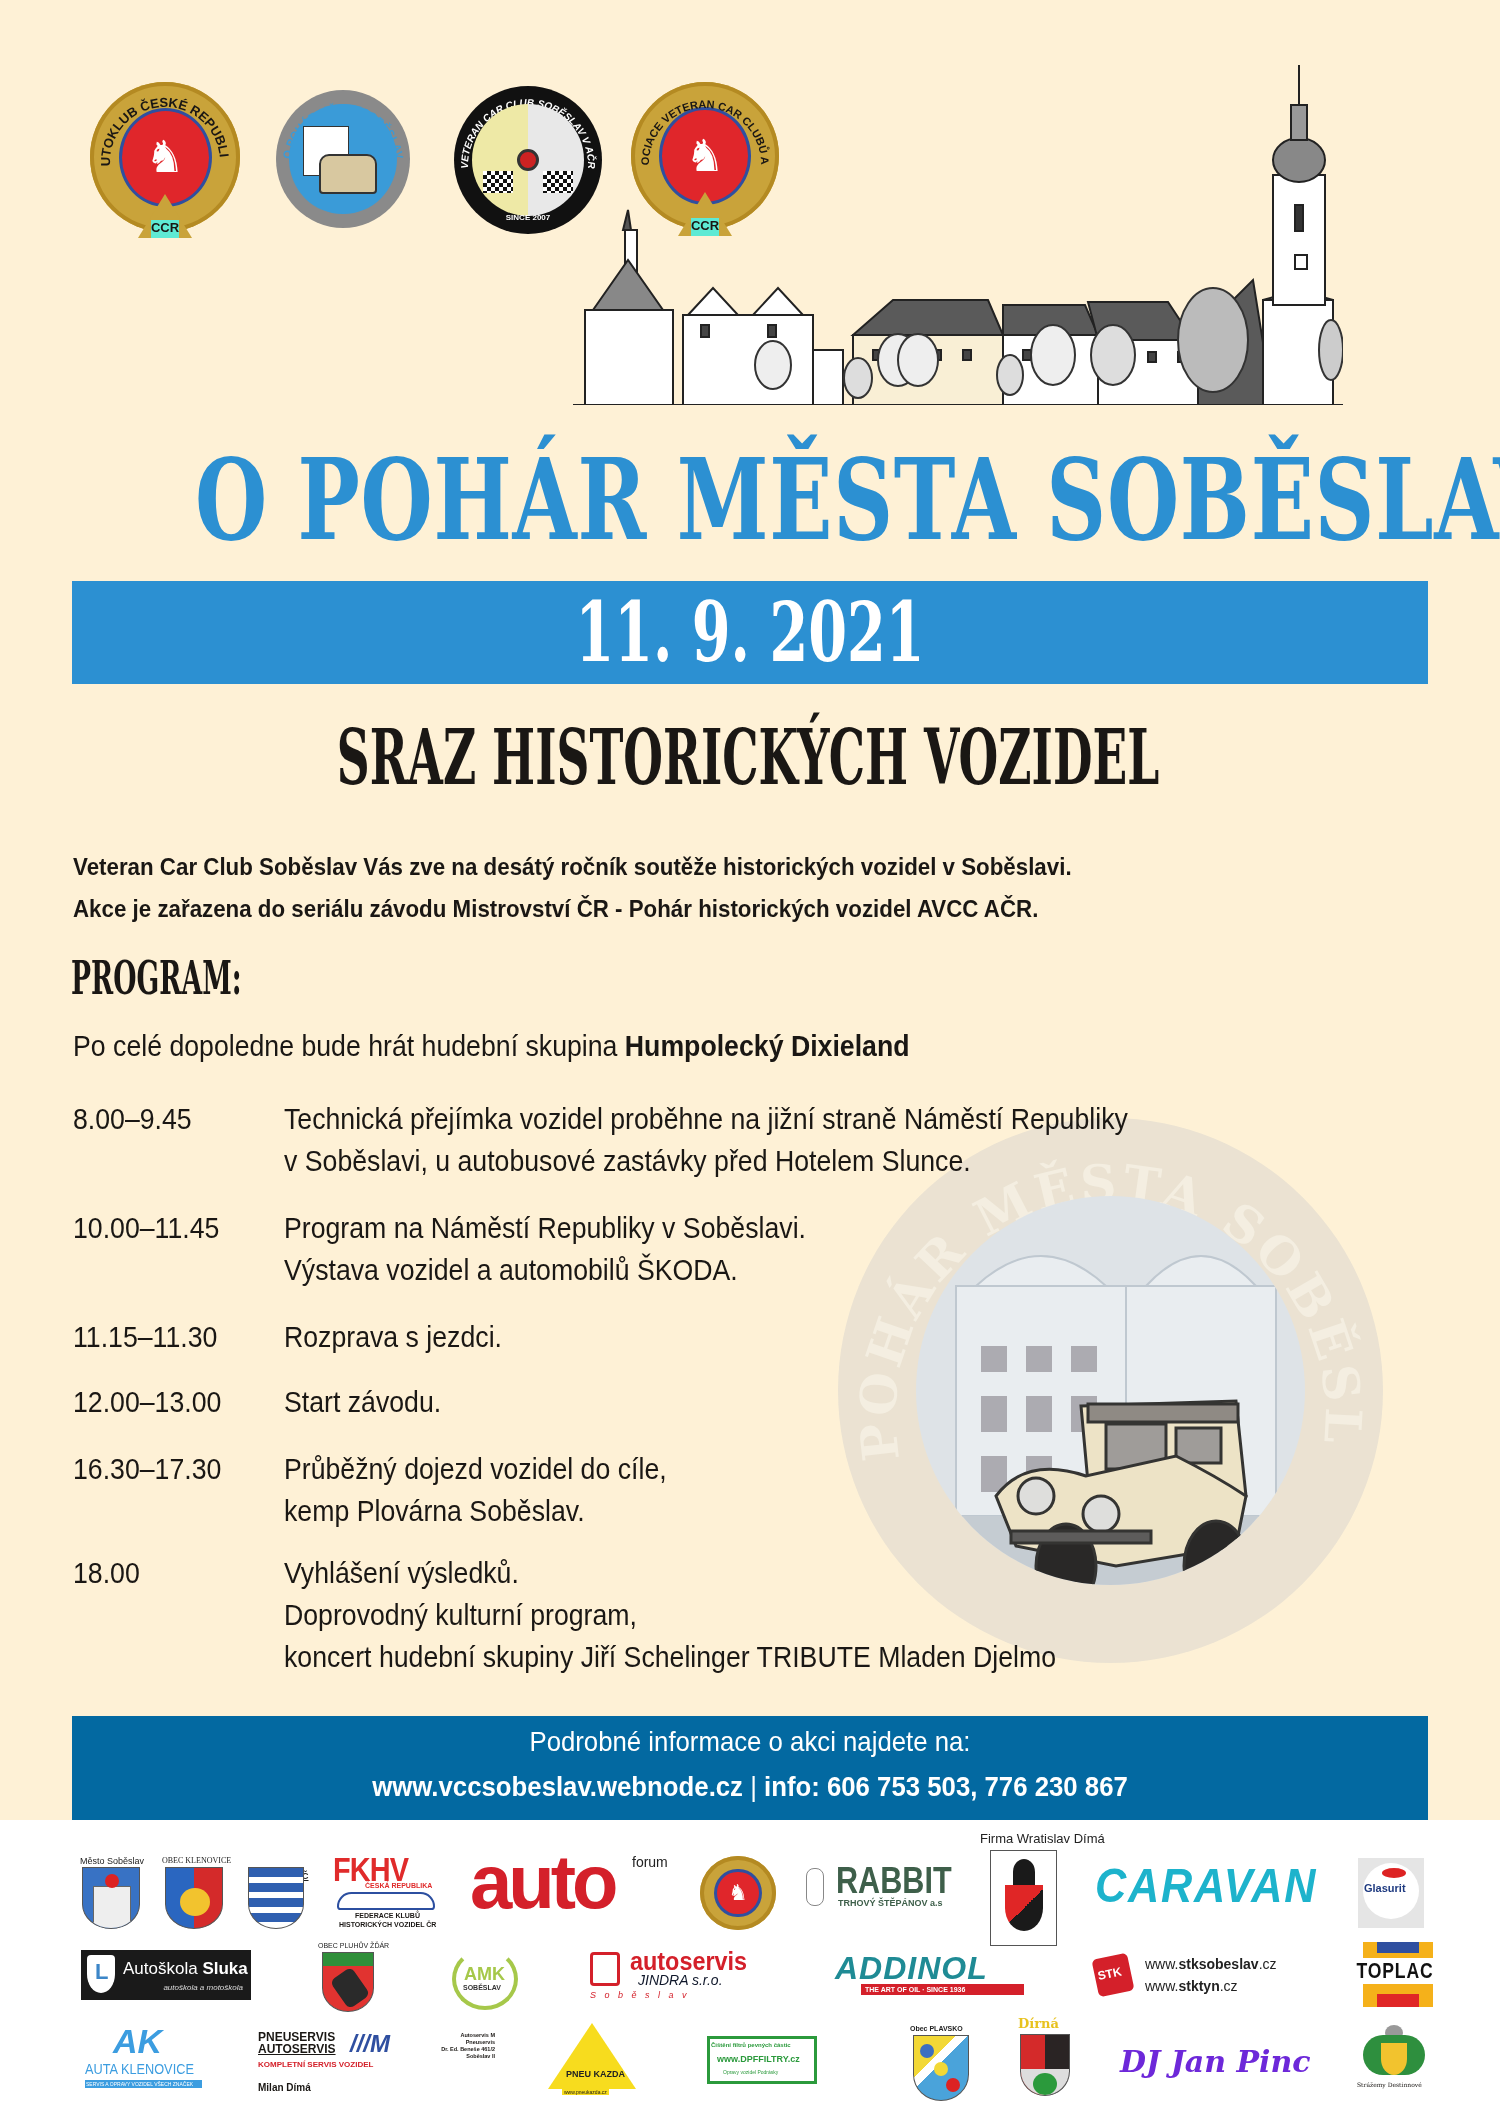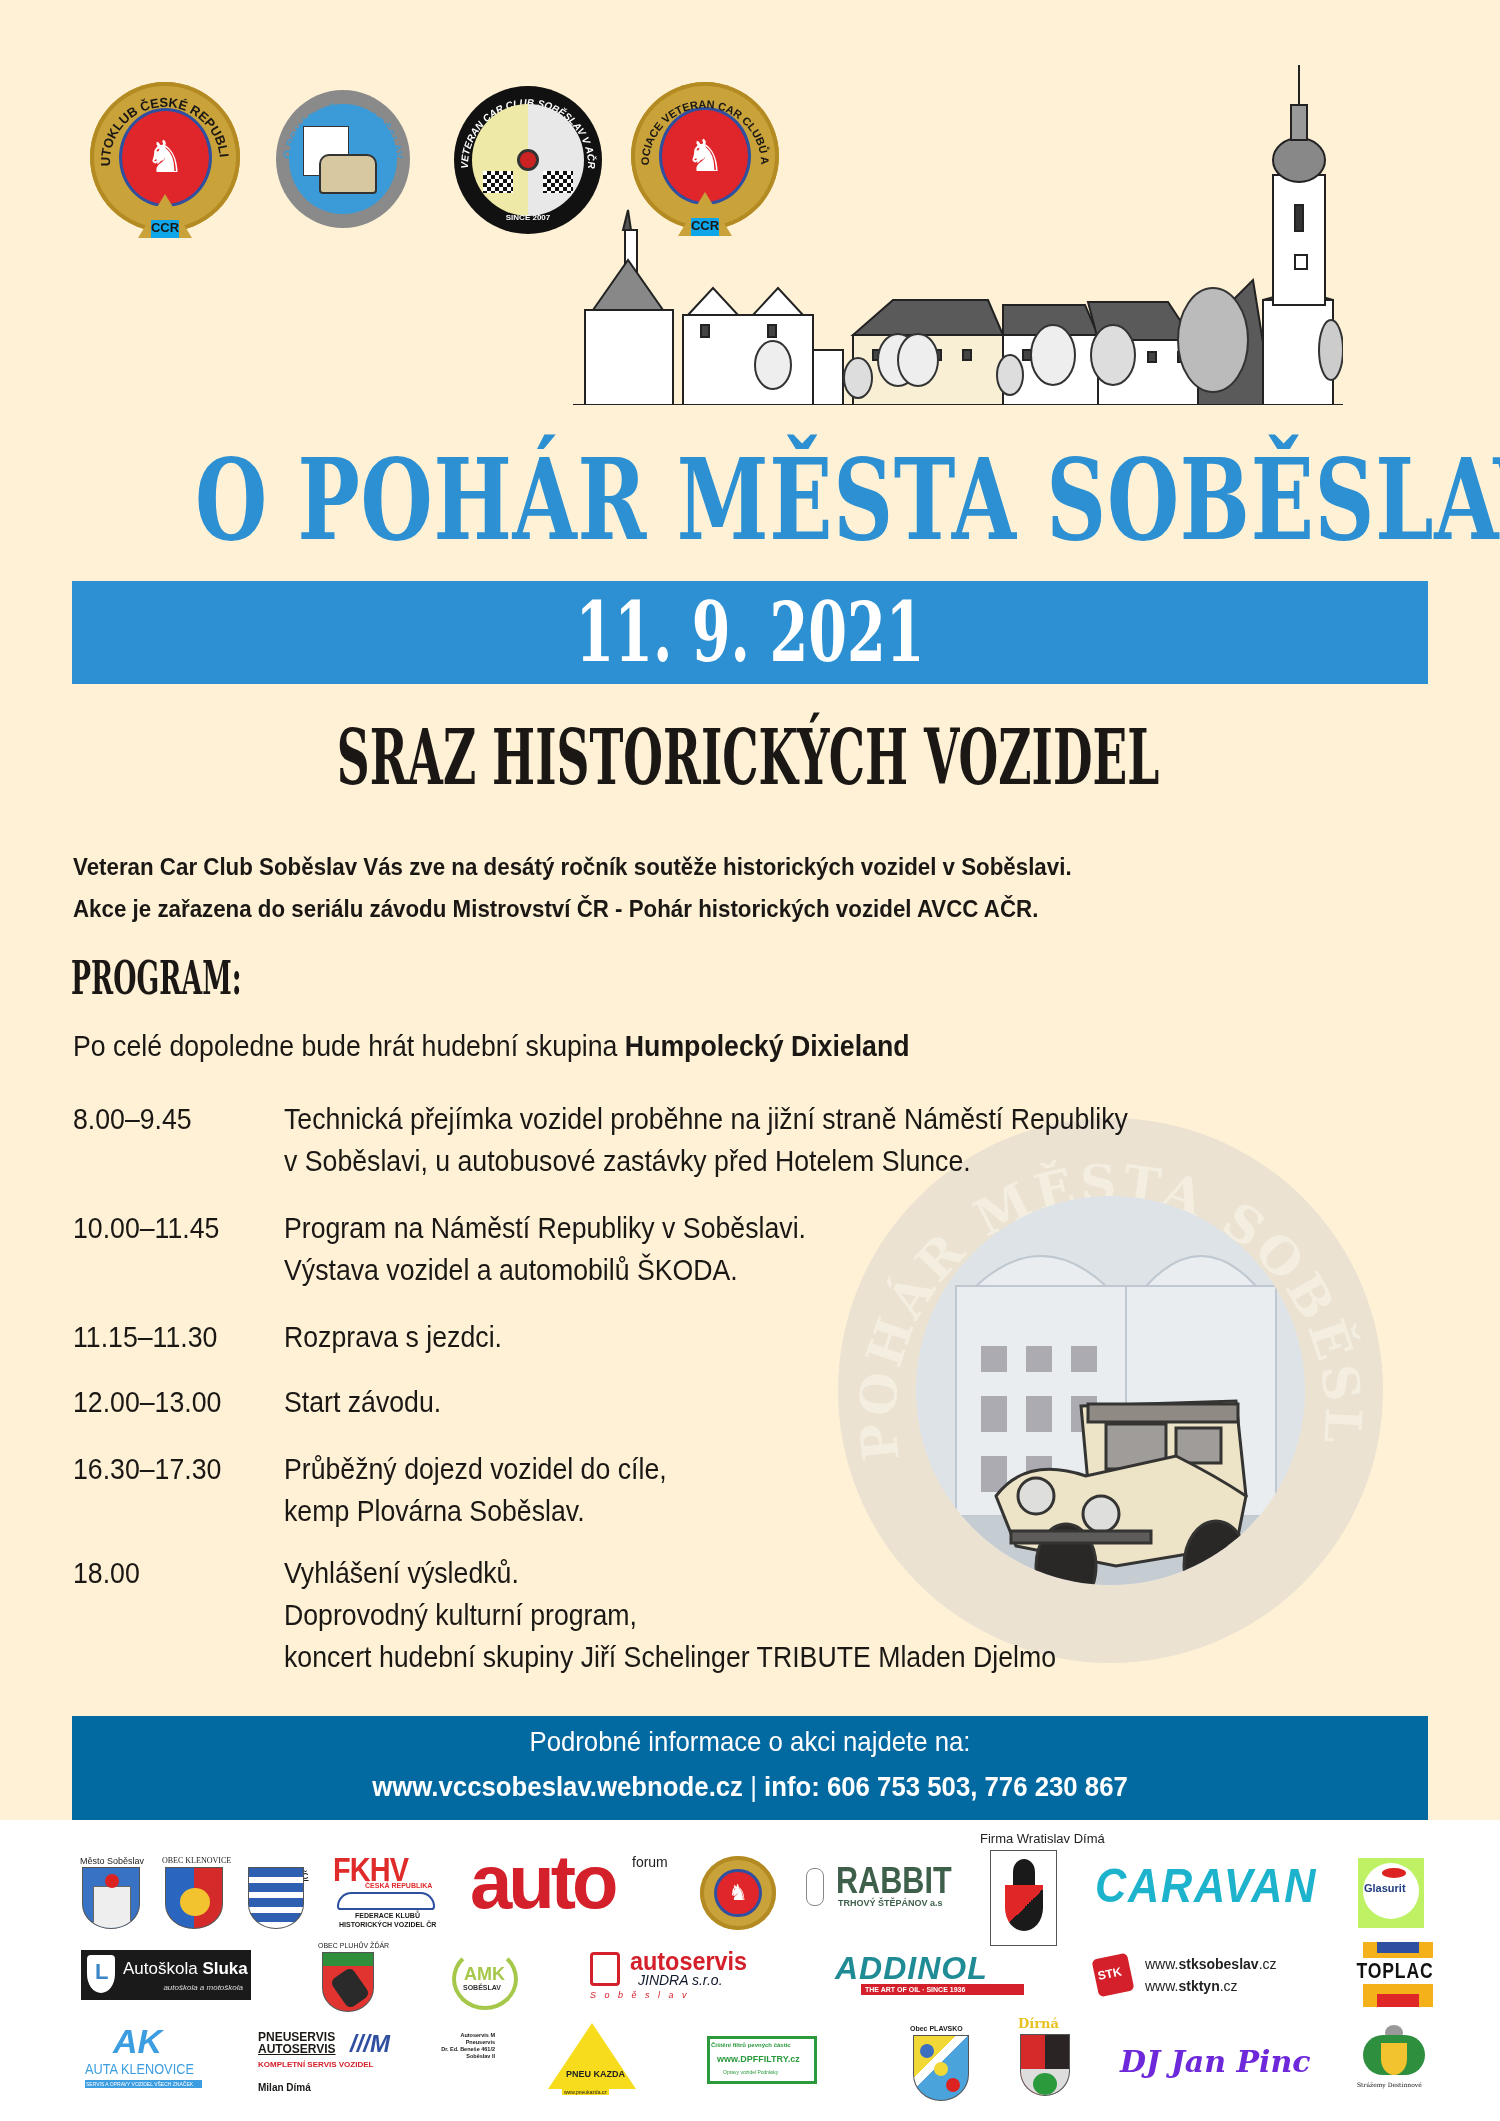--- a/index.html
+++ b/index.html
@@ -5,21 +5,21 @@
   * { margin: 0; padding: 0; box-sizing: border-box; }
   html, body { width: 1500px; height: 2121px; background: #FEF1D6; overflow: hidden; }
   body { position: relative; font-family: "Liberation Sans", sans-serif; color: #1a1714; }
 
   
   .badge { position: absolute; border-radius: 50%; display: flex; align-items: center; justify-content: center; }
   .gear { background: #C9A33A; box-shadow: 0 0 0 4px #B48A22 inset; }
   .gear .inner { width: 62%; height: 66%; border-radius: 50%; background: #E0262B; border: 3px solid #2F4FA0; display:flex; align-items:center; justify-content:center; }
   .lion { color: #fff; font-size: 44px; font-family: "DejaVu Sans", sans-serif; line-height: 1; }
   .ccr { position: absolute; bottom: -6px; left: 50%; transform: translateX(-50%); width: 54px; height: 44px; background: #C9A33A; clip-path: polygon(50% 0, 100% 100%, 0 100%); display:flex; align-items:flex-end; justify-content:center; }
-  .ccr span { font-family: "Liberation Sans", sans-serif; font-weight: bold; font-size: 13px; color: #1a1714; background: #0ea5e9; padding-bottom: 3px; }
+  .ccr span { font-family: "Liberation Sans", sans-serif; font-weight: bold; font-size: 13px; color: #1a1714; background: #5eead4; padding-bottom: 3px; }
   .ring-text { position: absolute; inset: 0; }
   .ring-text text { font-family: "Liberation Sans", sans-serif; font-weight: bold; font-size: 13px; fill: #1a1714; }
 
   .pohar-badge { background: #8A8A8A; }
   .pohar-badge .inner { width: 80%; height: 80%; border-radius: 50%; background: #3A9BD8; position: relative; overflow: hidden; }
   .vcc-badge { background: #111; }
   .vcc-badge .inner { width: 76%; height: 76%; border-radius: 50%; background: linear-gradient(90deg, #EEE9A6 0 50%, #E8E8E8 50% 100%); position: relative; overflow: hidden; }
 
   
   .skyline { position: absolute; left: 573px; top: 60px; width: 770px; height: 345px; }
@@ -334,21 +334,21 @@
   <div class="sp" style="left:980px; top:10px; width:90px; height:118px;">
     <div class="sp-label" style="left:0; top:1px; font-size:13px;">Firma Wratislav Dímá</div>
     <div style="position:absolute;left:10px;top:20px;width:67px;height:96px;border:1.5px solid #555;background:#fff;">
       <div style="position:absolute;left:14px;top:34px;width:38px;height:46px;background:linear-gradient(135deg,#E02626 0 50%,#1a1a1a 50%);border-radius:0 0 50% 50%;"></div>
       <div style="position:absolute;left:22px;top:8px;width:22px;height:26px;background:#1a1a1a;border-radius:50% 50% 0 0;"></div>
     </div>
   </div>
   <div class="sp" style="left:1095px; top:46px; width:240px; height:40px;">
     <div style="position:absolute;left:0;top:-8px;font-size:48px;font-weight:bold;font-style:italic;color:#1DB3CC;letter-spacing:2px;transform:scaleX(0.9);transform-origin:0 0;">CARAVAN</div>
   </div>
-  <div class="sp" style="left:1358px; top:38px; width:66px; height:70px; background:#bef264;">
+  <div class="sp" style="left:1358px; top:38px; width:66px; height:70px; background:#e5e5e5;">
     <div style="position:absolute;left:5px;top:5px;width:56px;height:56px;border-radius:50%;background:#fff;"></div>
     <div style="position:absolute;left:6px;top:24px;font-size:11px;font-weight:bold;color:#1E3A80;">Glasurit</div>
     <div style="position:absolute;left:24px;top:10px;width:24px;height:10px;background:#D22;border-radius:50%;"></div>
   </div>
 
   <div class="sp" style="left:81px; top:130px; width:170px; height:50px; background:#1a1a1a;">
     <div style="position:absolute;left:6px;top:5px;width:28px;height:38px;background:#fff;border-radius:4px 4px 50% 50%;">
       <span style="position:absolute;left:8px;top:4px;color:#3C86C8;font-size:22px;font-weight:bold;">L</span>
     </div>
     <div style="position:absolute;left:42px;top:9px;color:#fff;font-size:17px;white-space:nowrap;"><span>Autoškola </span><b>Sluka</b></div>

